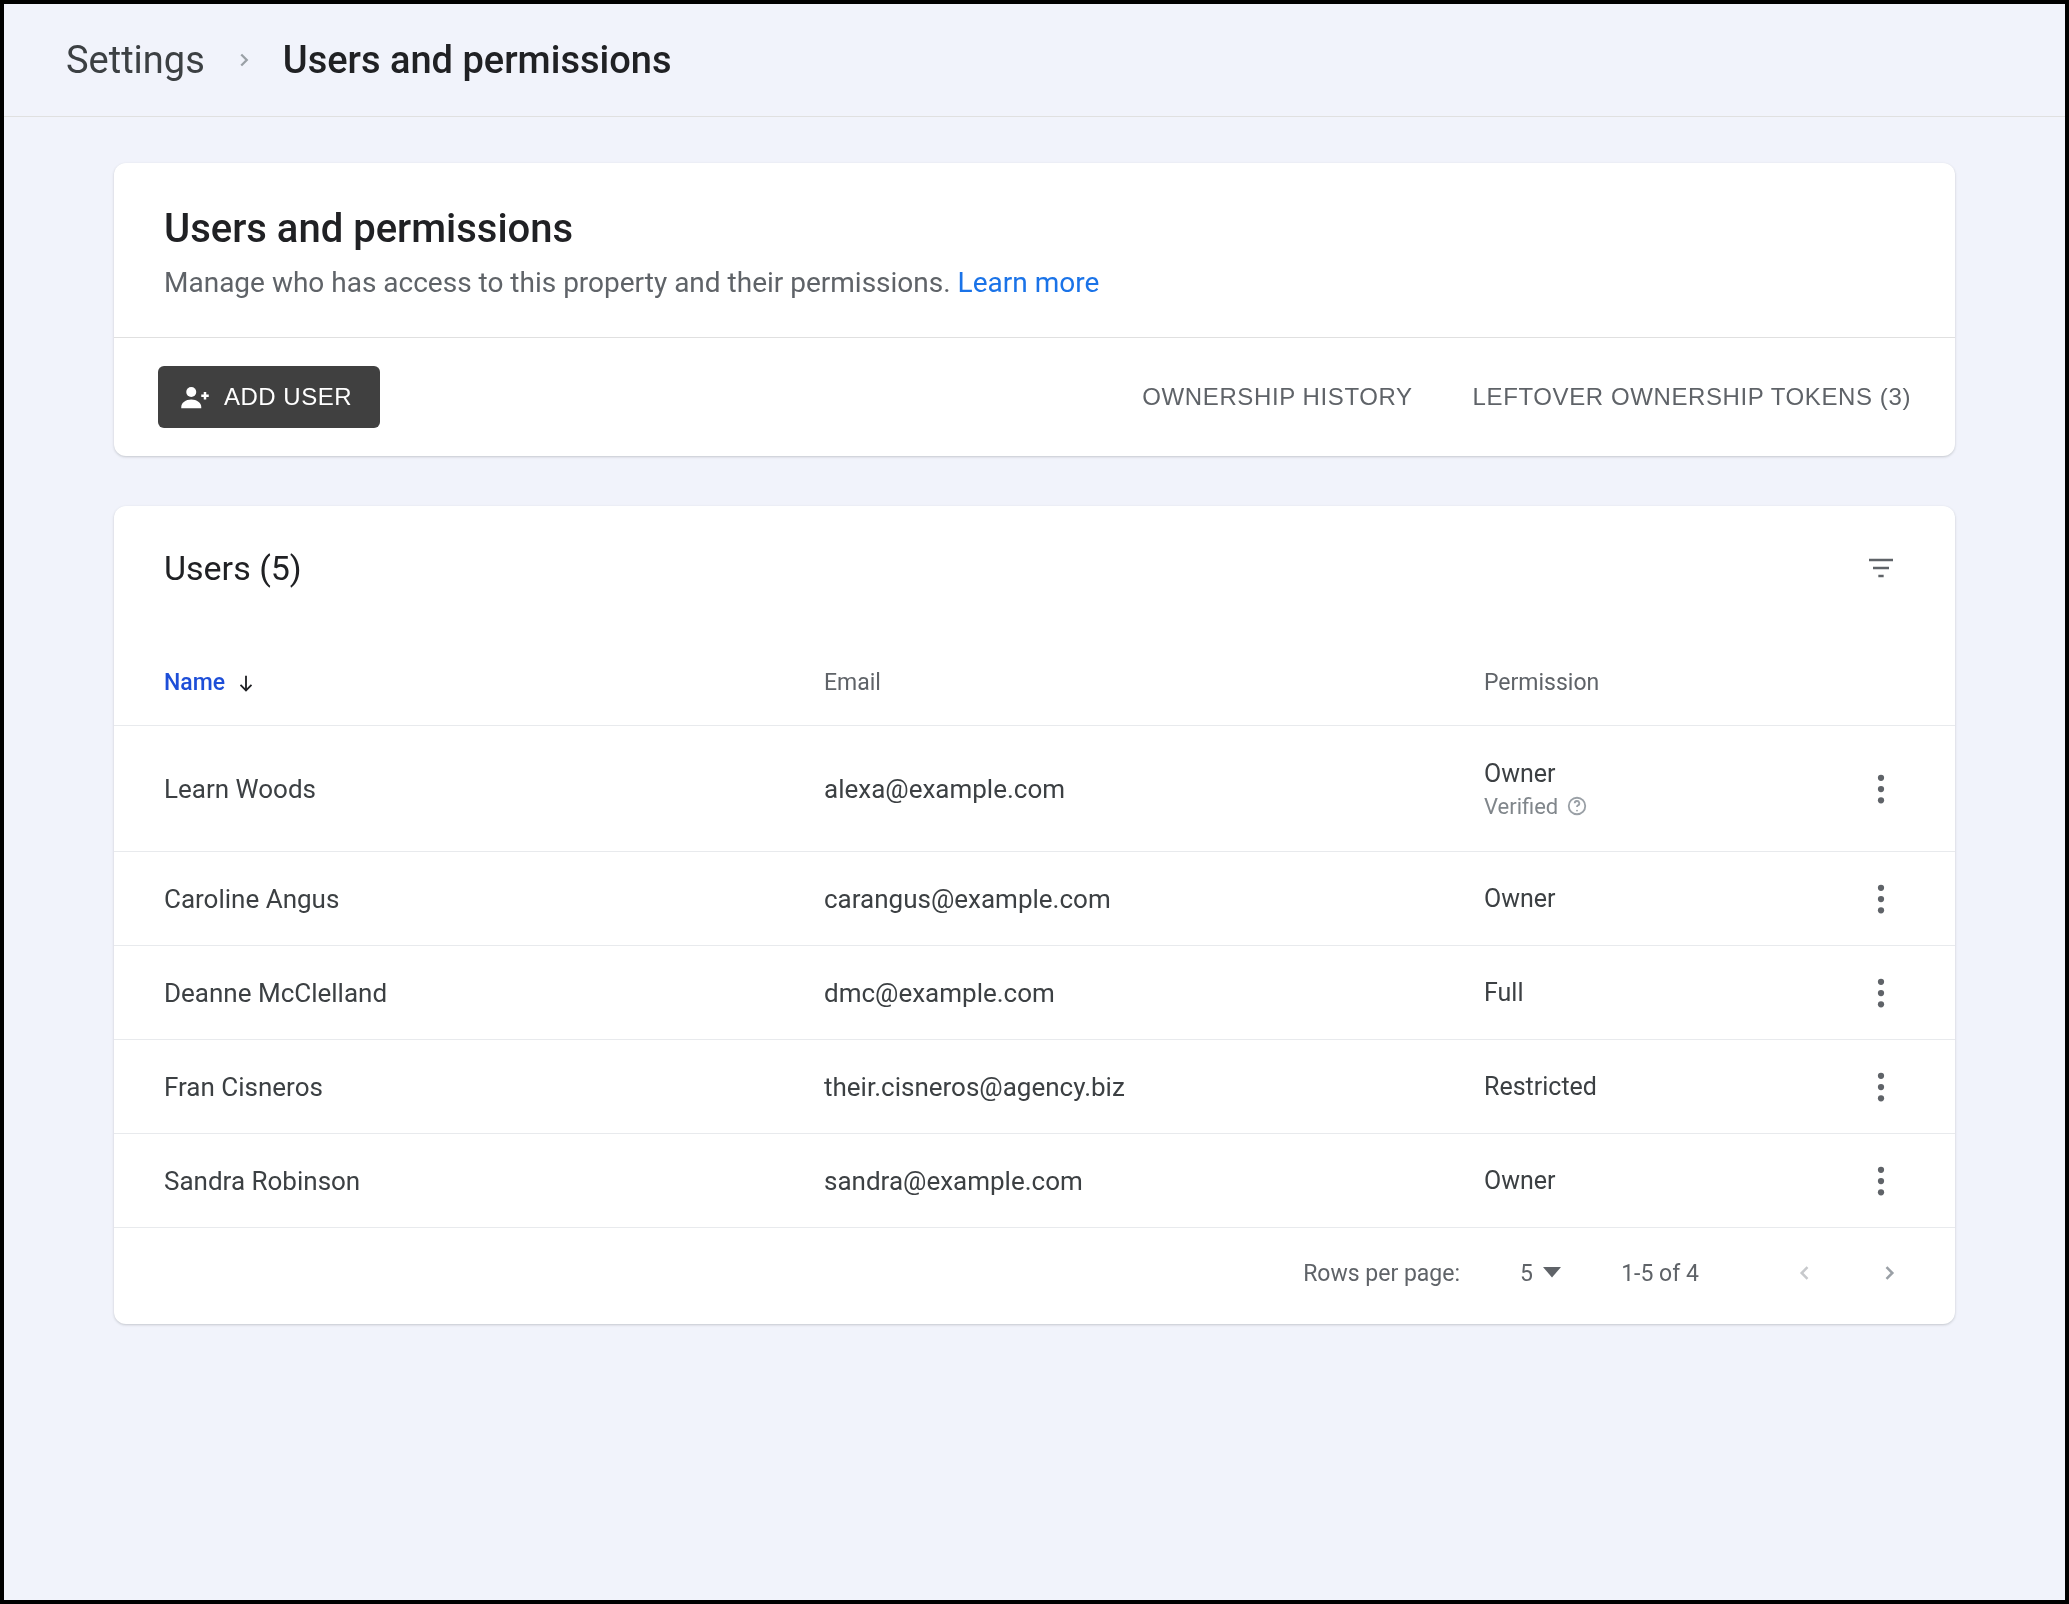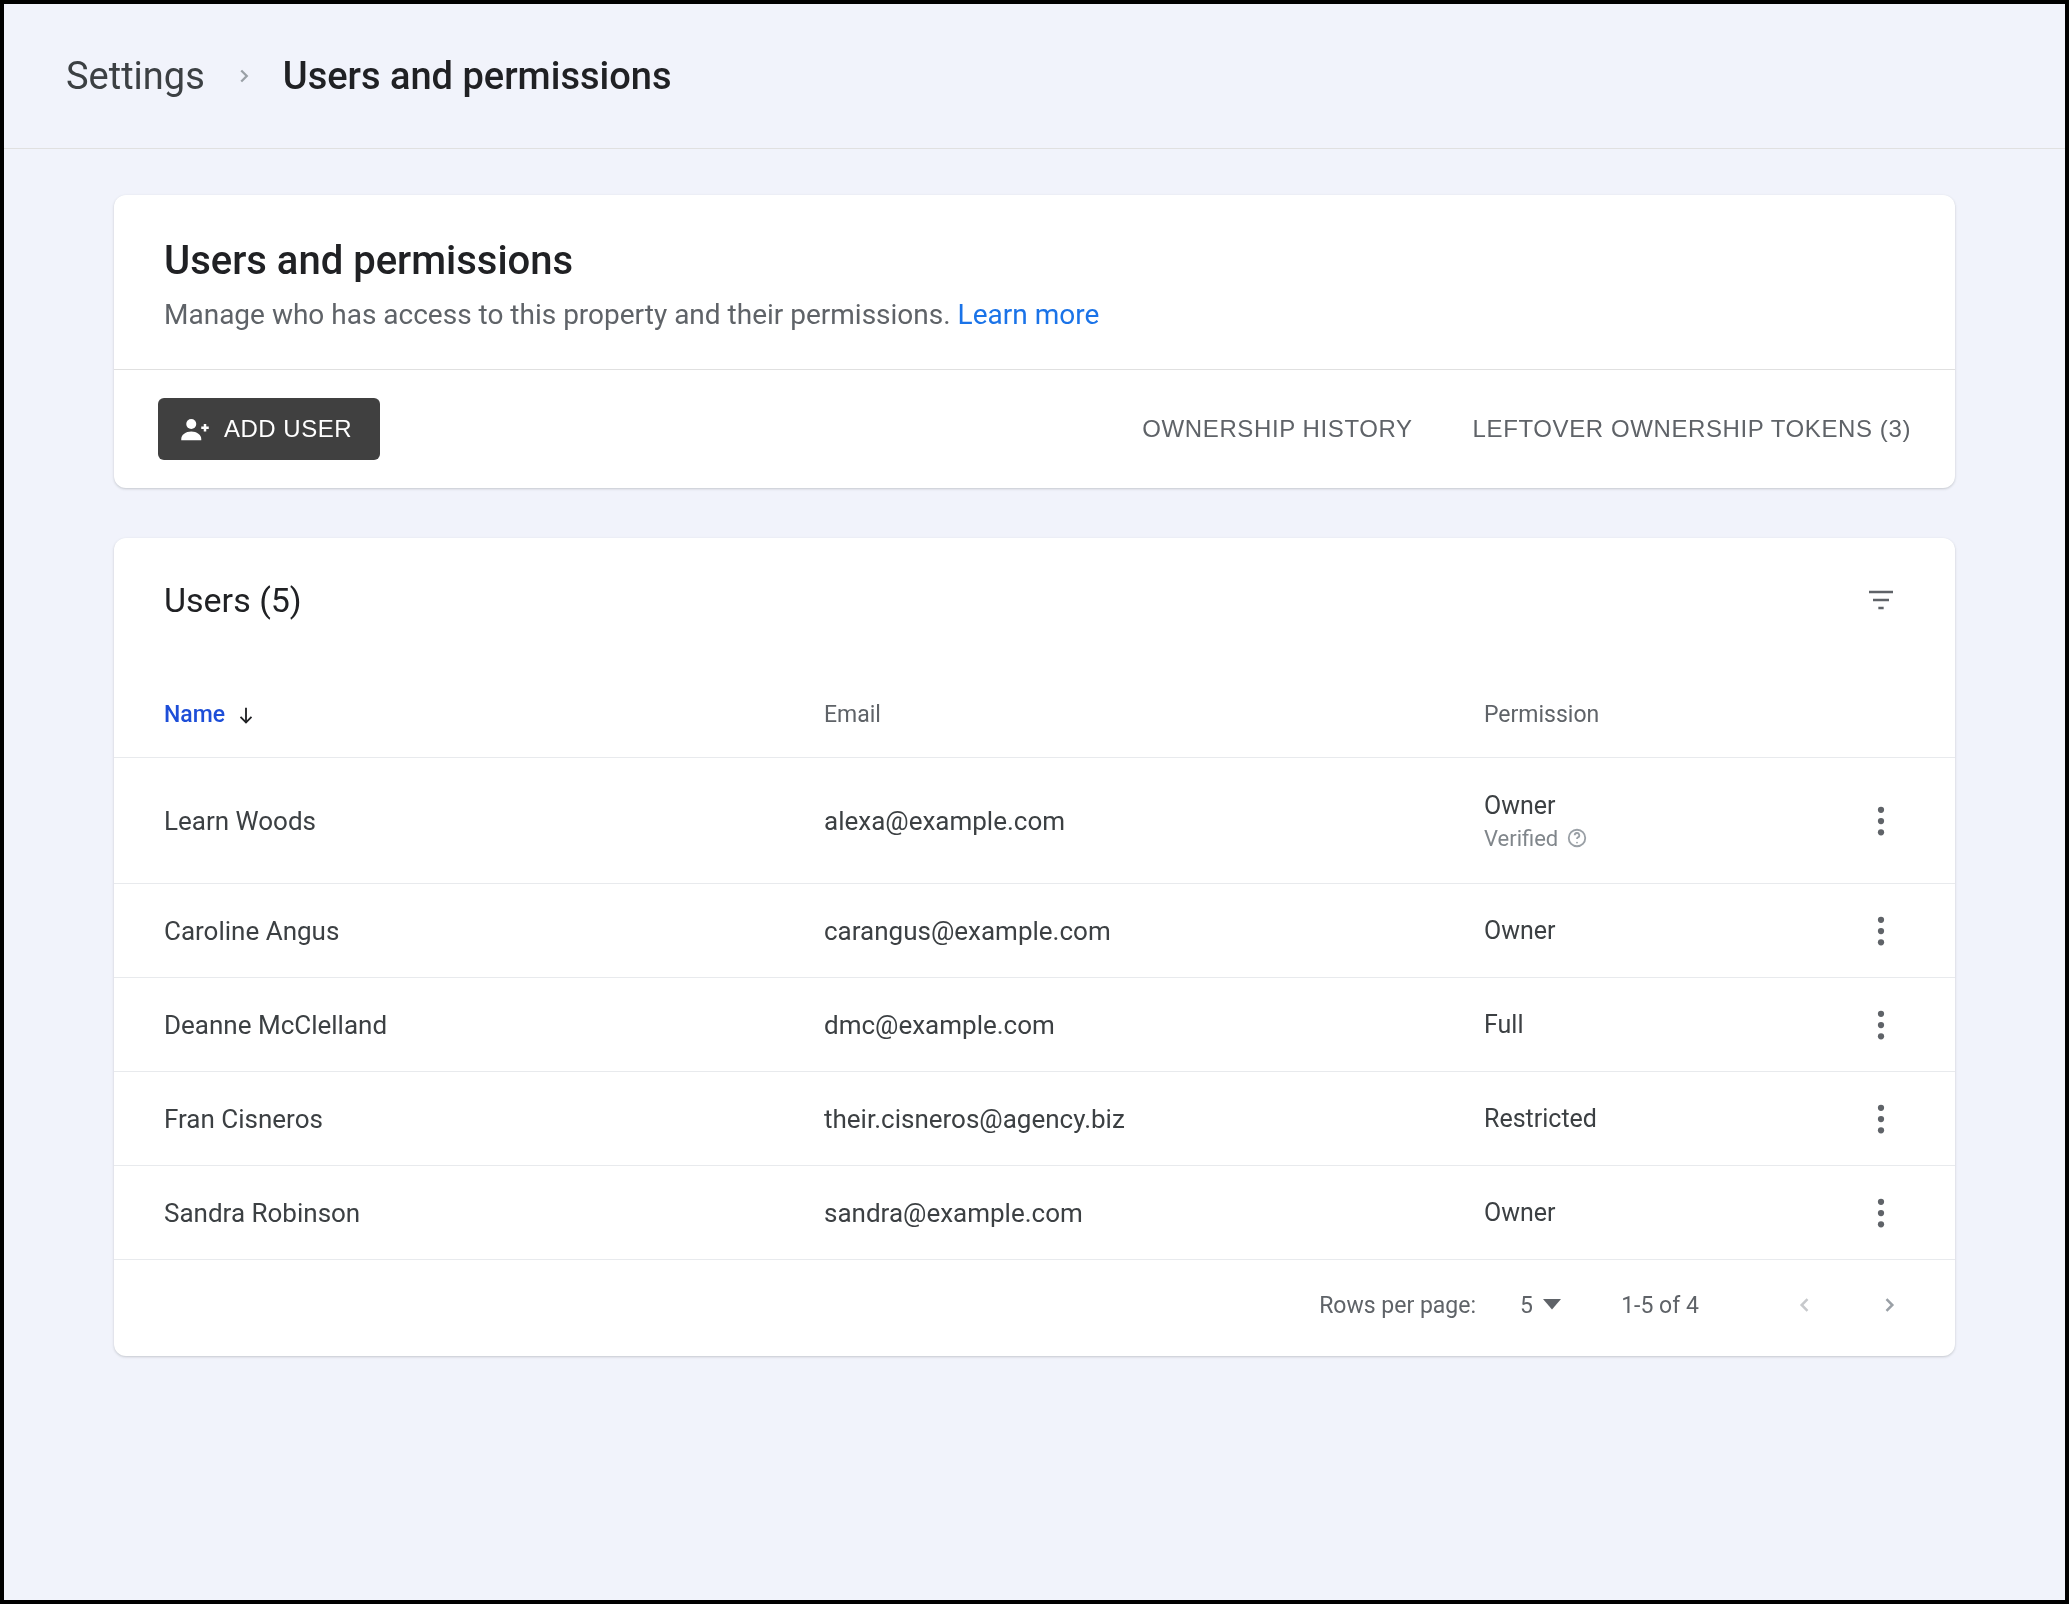--- a/index.html
+++ b/index.html
@@ -11,21 +11,21 @@
     height: 1604px;
     border: 4px solid #000;
   }
   .page {
     width: 100%;
     height: 100%;
   }
   .breadcrumb {
     display: flex;
     align-items: center;
-    padding: 50px 62px;
+    padding: 34px 62px;
     font-size: 38px;
     border-bottom: 1px solid #e0e0e0;
     gap: 28px;
   }
   .breadcrumb-root { color: #3c4043; font-weight: 400; }
   .breadcrumb-sep { color: #9aa0a6; display:flex; align-items:center; }
   .breadcrumb-current { color: #202124; font-weight: 500; }
 
   .content { padding: 46px 110px 0 110px; }
 
@@ -106,21 +106,21 @@
     width: 48px; height: 48px; justify-self:end;
   }
 
   .pager {
     display:flex; align-items:center; justify-content:flex-end;
     gap: 44px;
     padding: 24px 50px 30px 50px;
     font-size: 23px;
     color: #5f6368;
   }
-  .rpp { display:flex; align-items:center; gap: 44px; }
+  .rpp { display:flex; align-items:center; gap: 60px; }
   .rpp-select { display:flex; align-items:center; gap:10px; cursor:pointer; color:#5f6368; }
   .pager-range { min-width: 110px; text-align:center; }
   .pager-nav { display:flex; gap: 52px; margin-left: 30px; }
   .pager-btn { background:none; border:none; color:#9aa0a6; cursor:pointer; padding:6px; }
   .pager-btn.disabled { color:#c7c9cc; cursor:default; }
 
   svg { display:block; }
 </style>
 </head>
 <body>

